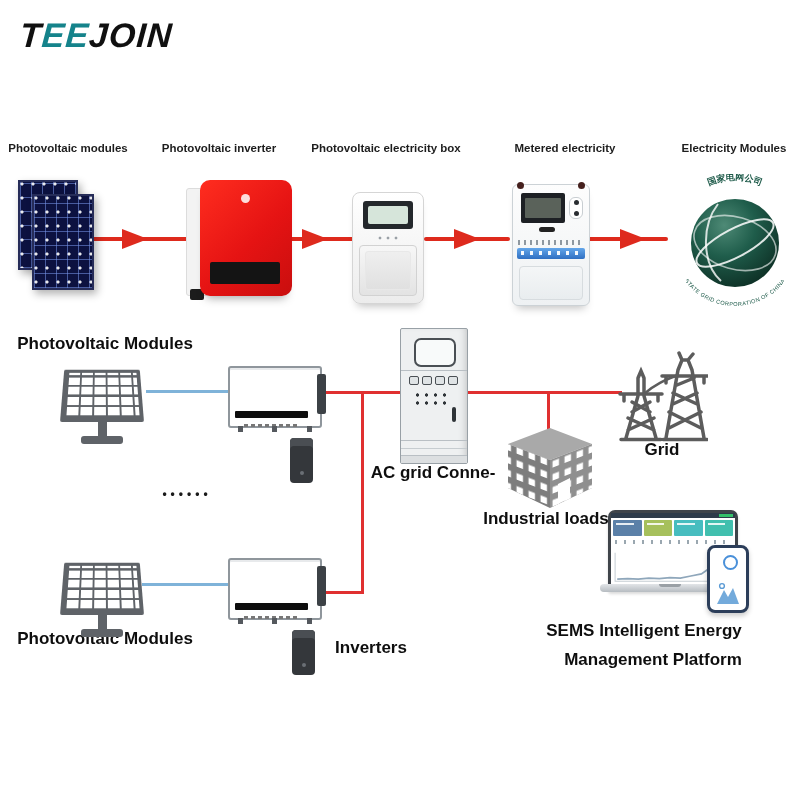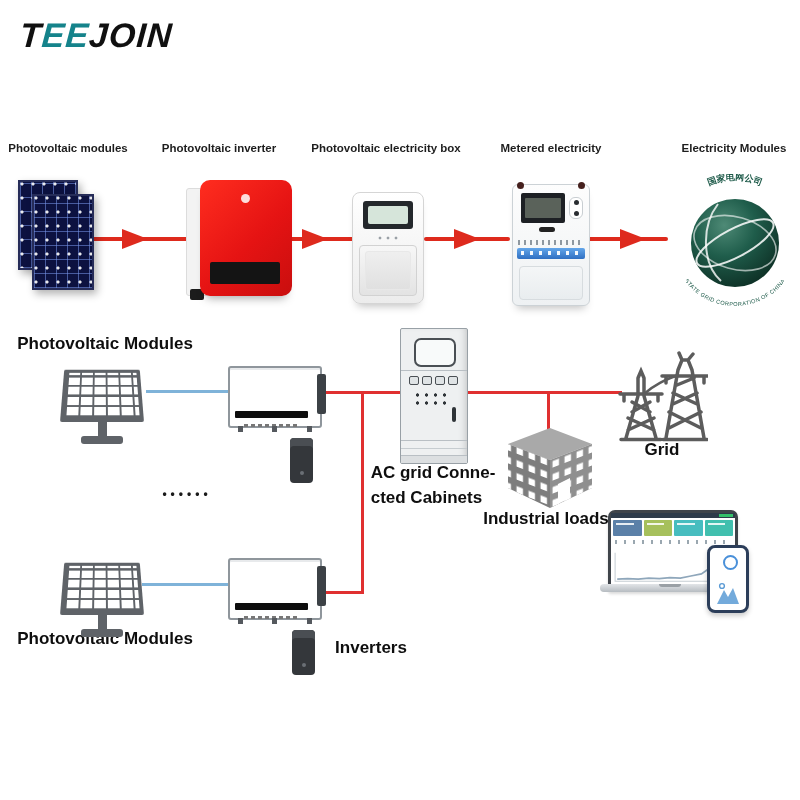--- a/index.html
+++ b/index.html
@@ -76,21 +76,21 @@
   .meter-blue::before{content:"";position:absolute;left:4px;right:4px;top:3px;height:4px;
               background-image:repeating-linear-gradient(90deg,rgba(255,255,255,.95) 0 3px,transparent 3px 9px);}
   .meter-low{position:absolute;left:6px;right:6px;bottom:5px;height:32px;border:1px solid #d7dcdf;border-radius:4px;
              background:linear-gradient(180deg,#f4f6f7,#e9edef);}
 
   .globe-photo{position:absolute;left:686px;top:174px;width:98px;height:136px;}
 
   
   .blabel{position:absolute;font-size:17px;font-weight:bold;color:#0e0e0e;white-space:nowrap;
           transform:translateX(-50%);}
-  .blabel .ln{text-align:left;line-height:25px;}
+  .blabel .ln{text-align:right;line-height:25px;}
   .dots{position:absolute;font-size:12px;font-weight:bold;letter-spacing:4px;color:#1a1a1a;
         transform:translateX(-50%);}
 
   
   .wire{position:absolute;}
   .wire.blue{background:#7fb3d9;}
   .wire.red{background:#e03030;}
 
   
   .pv2{position:absolute;width:96px;height:88px;}
@@ -161,21 +161,21 @@
 
 <div id="canvas">
 
   <div class="logo">
     <span class="lg-black">T</span><span class="lg-teal">EE</span><span class="lg-black">JOIN</span>
   </div>
 
   <div class="tlabel" style="left:68px">Photovoltaic modules</div>
   <div class="tlabel" style="left:219px">Photovoltaic inverter</div>
   <div class="tlabel" style="left:386px">Photovoltaic electricity box</div>
-  <div class="tlabel" style="left:551px">Metered electricity</div>
+  <div class="tlabel" style="left:565px">Metered electricity</div>
   <div class="tlabel" style="left:734px">Electricity Modules</div>
 
   <div class="arrow" style="left:88px;width:100px">
     <div class="arrow-line"></div>
     <div class="arrow-head" style="left:34px"></div>
   </div>
   <div class="arrow" style="left:290px;width:66px">
     <div class="arrow-line"></div>
     <div class="arrow-head" style="left:12px"></div>
   </div>
@@ -253,29 +253,32 @@
   <div class="wire blue" style="left:142px;top:583px;width:88px;height:2.5px"></div>
   <div class="wire red" style="left:322px;top:391px;width:80px;height:2.5px"></div>
   <div class="wire red" style="left:466px;top:391px;width:156px;height:2.5px"></div>
   <div class="wire red" style="left:361px;top:391px;width:2.5px;height:202px"></div>
   <div class="wire red" style="left:318px;top:591px;width:46px;height:2.5px"></div>
   <div class="wire red" style="left:547px;top:391px;width:2.5px;height:46px"></div>
 
   <div class="blabel" style="left:105px;top:334px">Photovoltaic Modules</div>
   <div class="blabel" style="left:433px;top:460px">
     <div class="ln">AC grid Conne-</div>
-    <div class="ln">cted Cabinets</div>
   </div>
   <div class="dots" style="left:187px;top:487px">••••••</div>
   <div class="blabel" style="left:105px;top:629px">Photovoltaic Modules</div>
   <div class="blabel" style="left:371px;top:634px">
     <div class="ln" style="line-height:27px">Inverters</div>
   </div>
   <div class="blabel" style="left:546px;top:509px">Industrial loads</div>
   <div class="blabel" style="left:662px;top:440px">Grid</div>
+  <div class="blabel" style="left:644px;top:616px">
+    <div class="ln" style="line-height:29px">SEMS Intelligent Energy</div>
+    <div class="ln" style="line-height:29px">Management Platform</div>
+  </div>
 
   <div class="pv2" style="left:54px;top:362px">
     <div class="pv2-face"></div>
     <div class="pv2-pole"></div>
     <div class="pv2-base"></div>
   </div>
   <div class="pv2" style="left:54px;top:555px">
     <div class="pv2-face"></div>
     <div class="pv2-pole"></div>
     <div class="pv2-base"></div>

